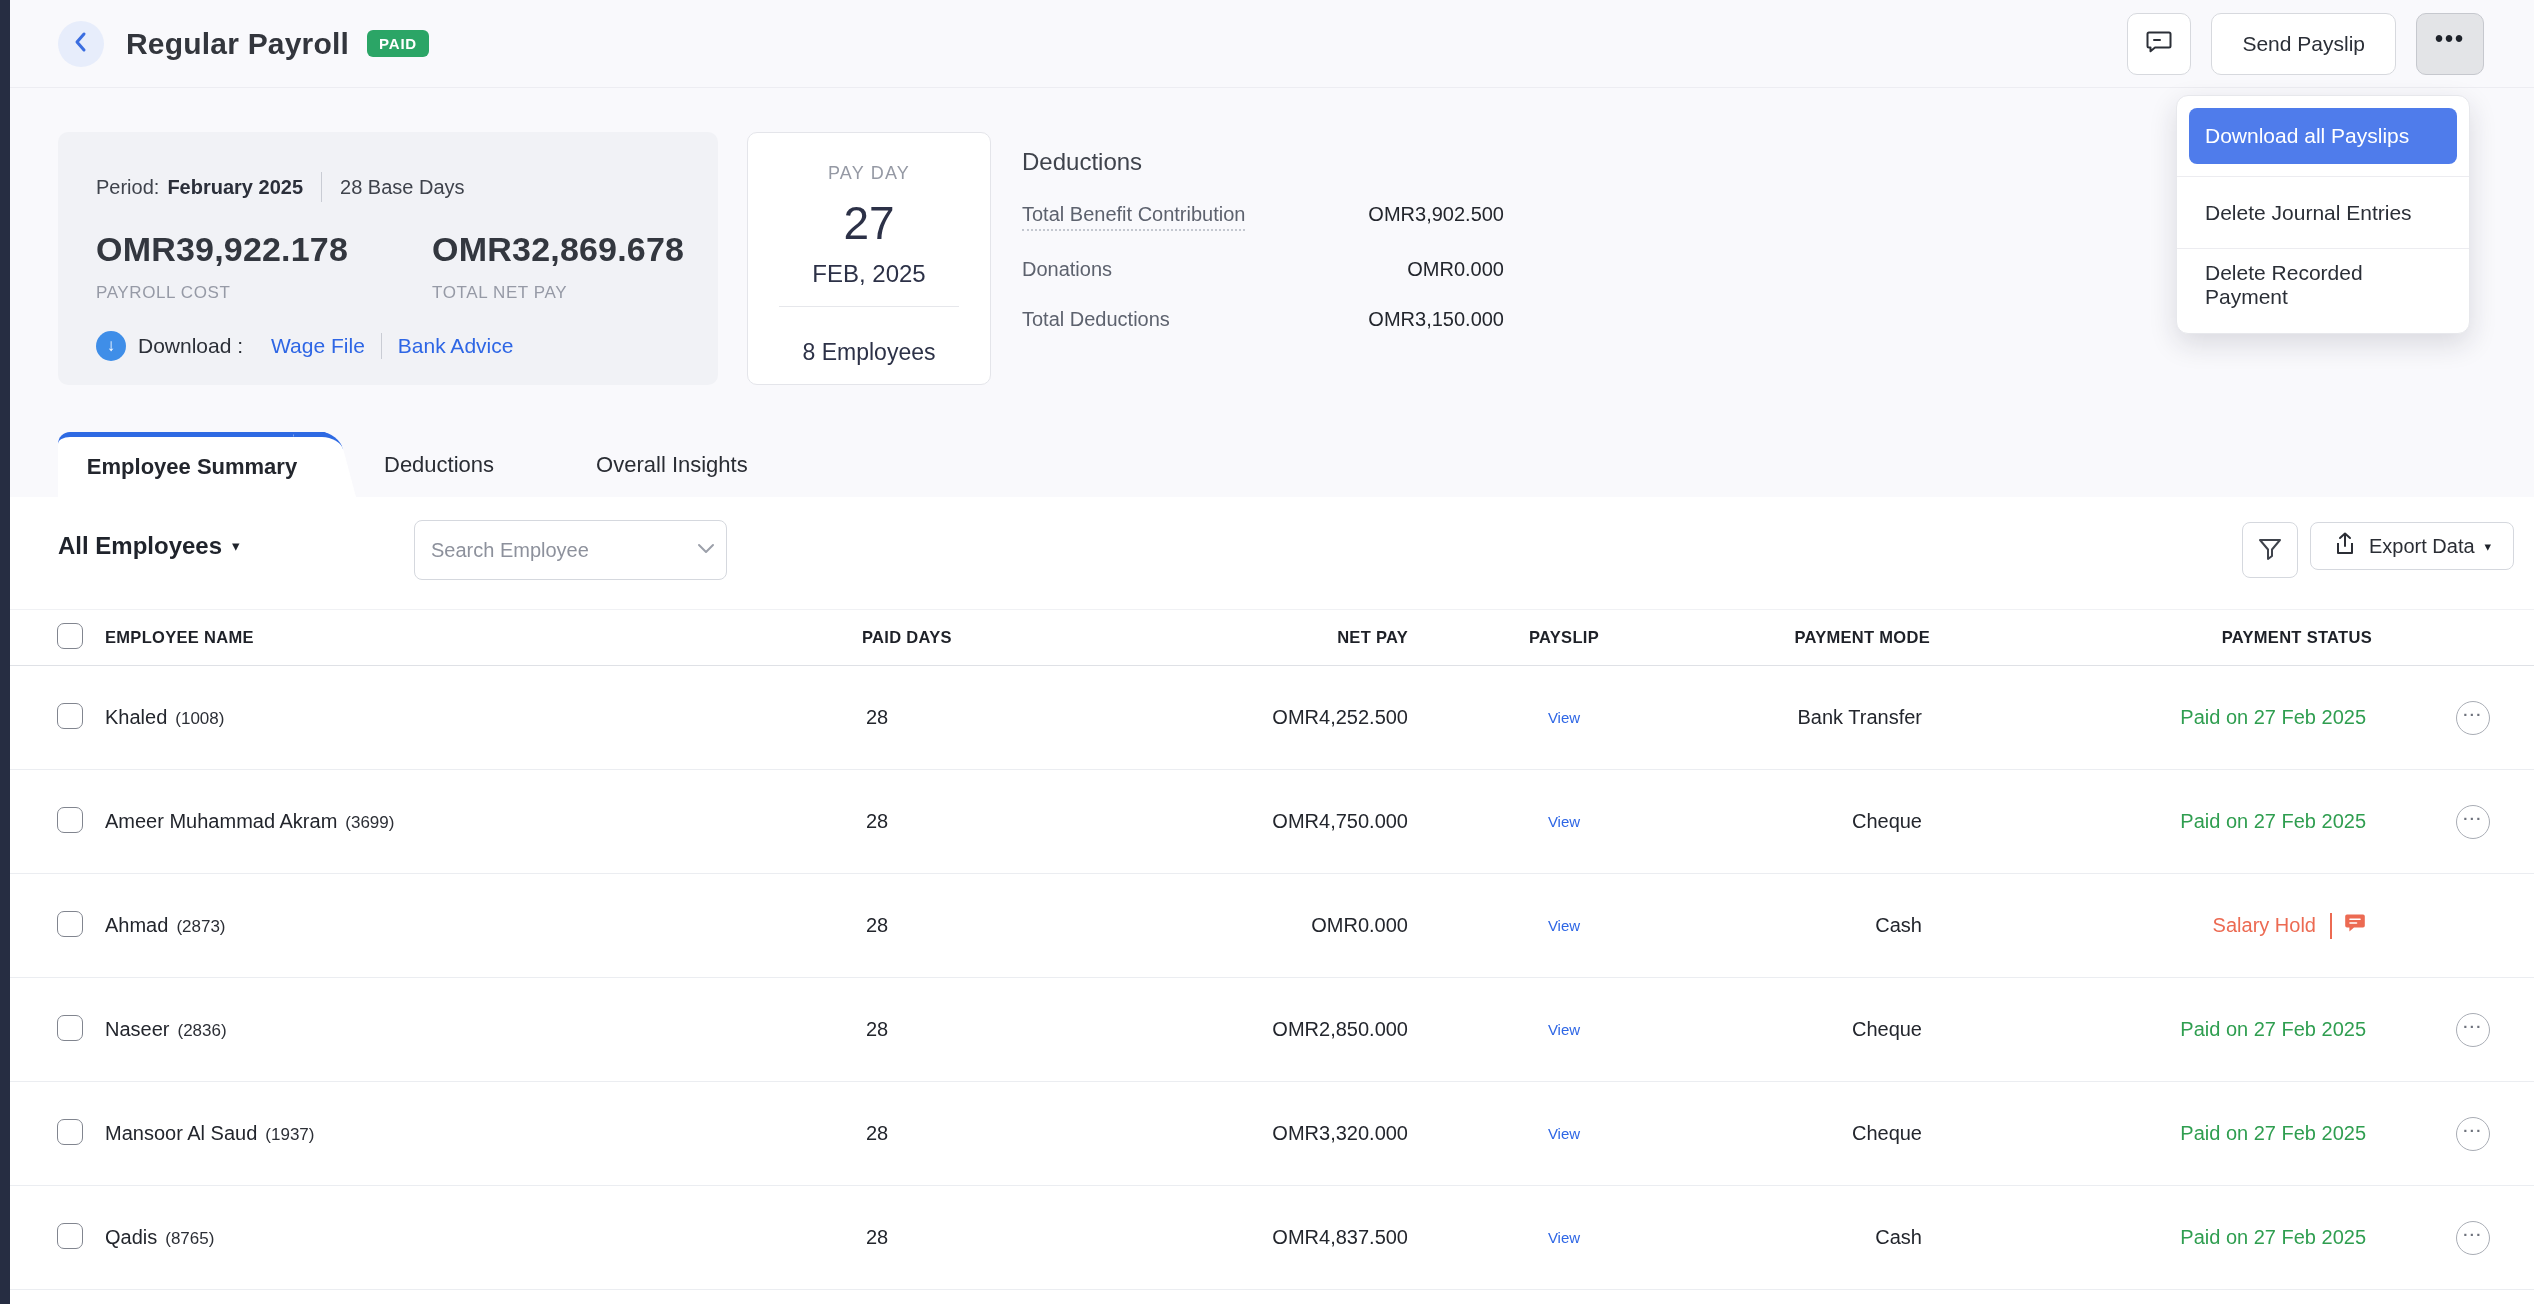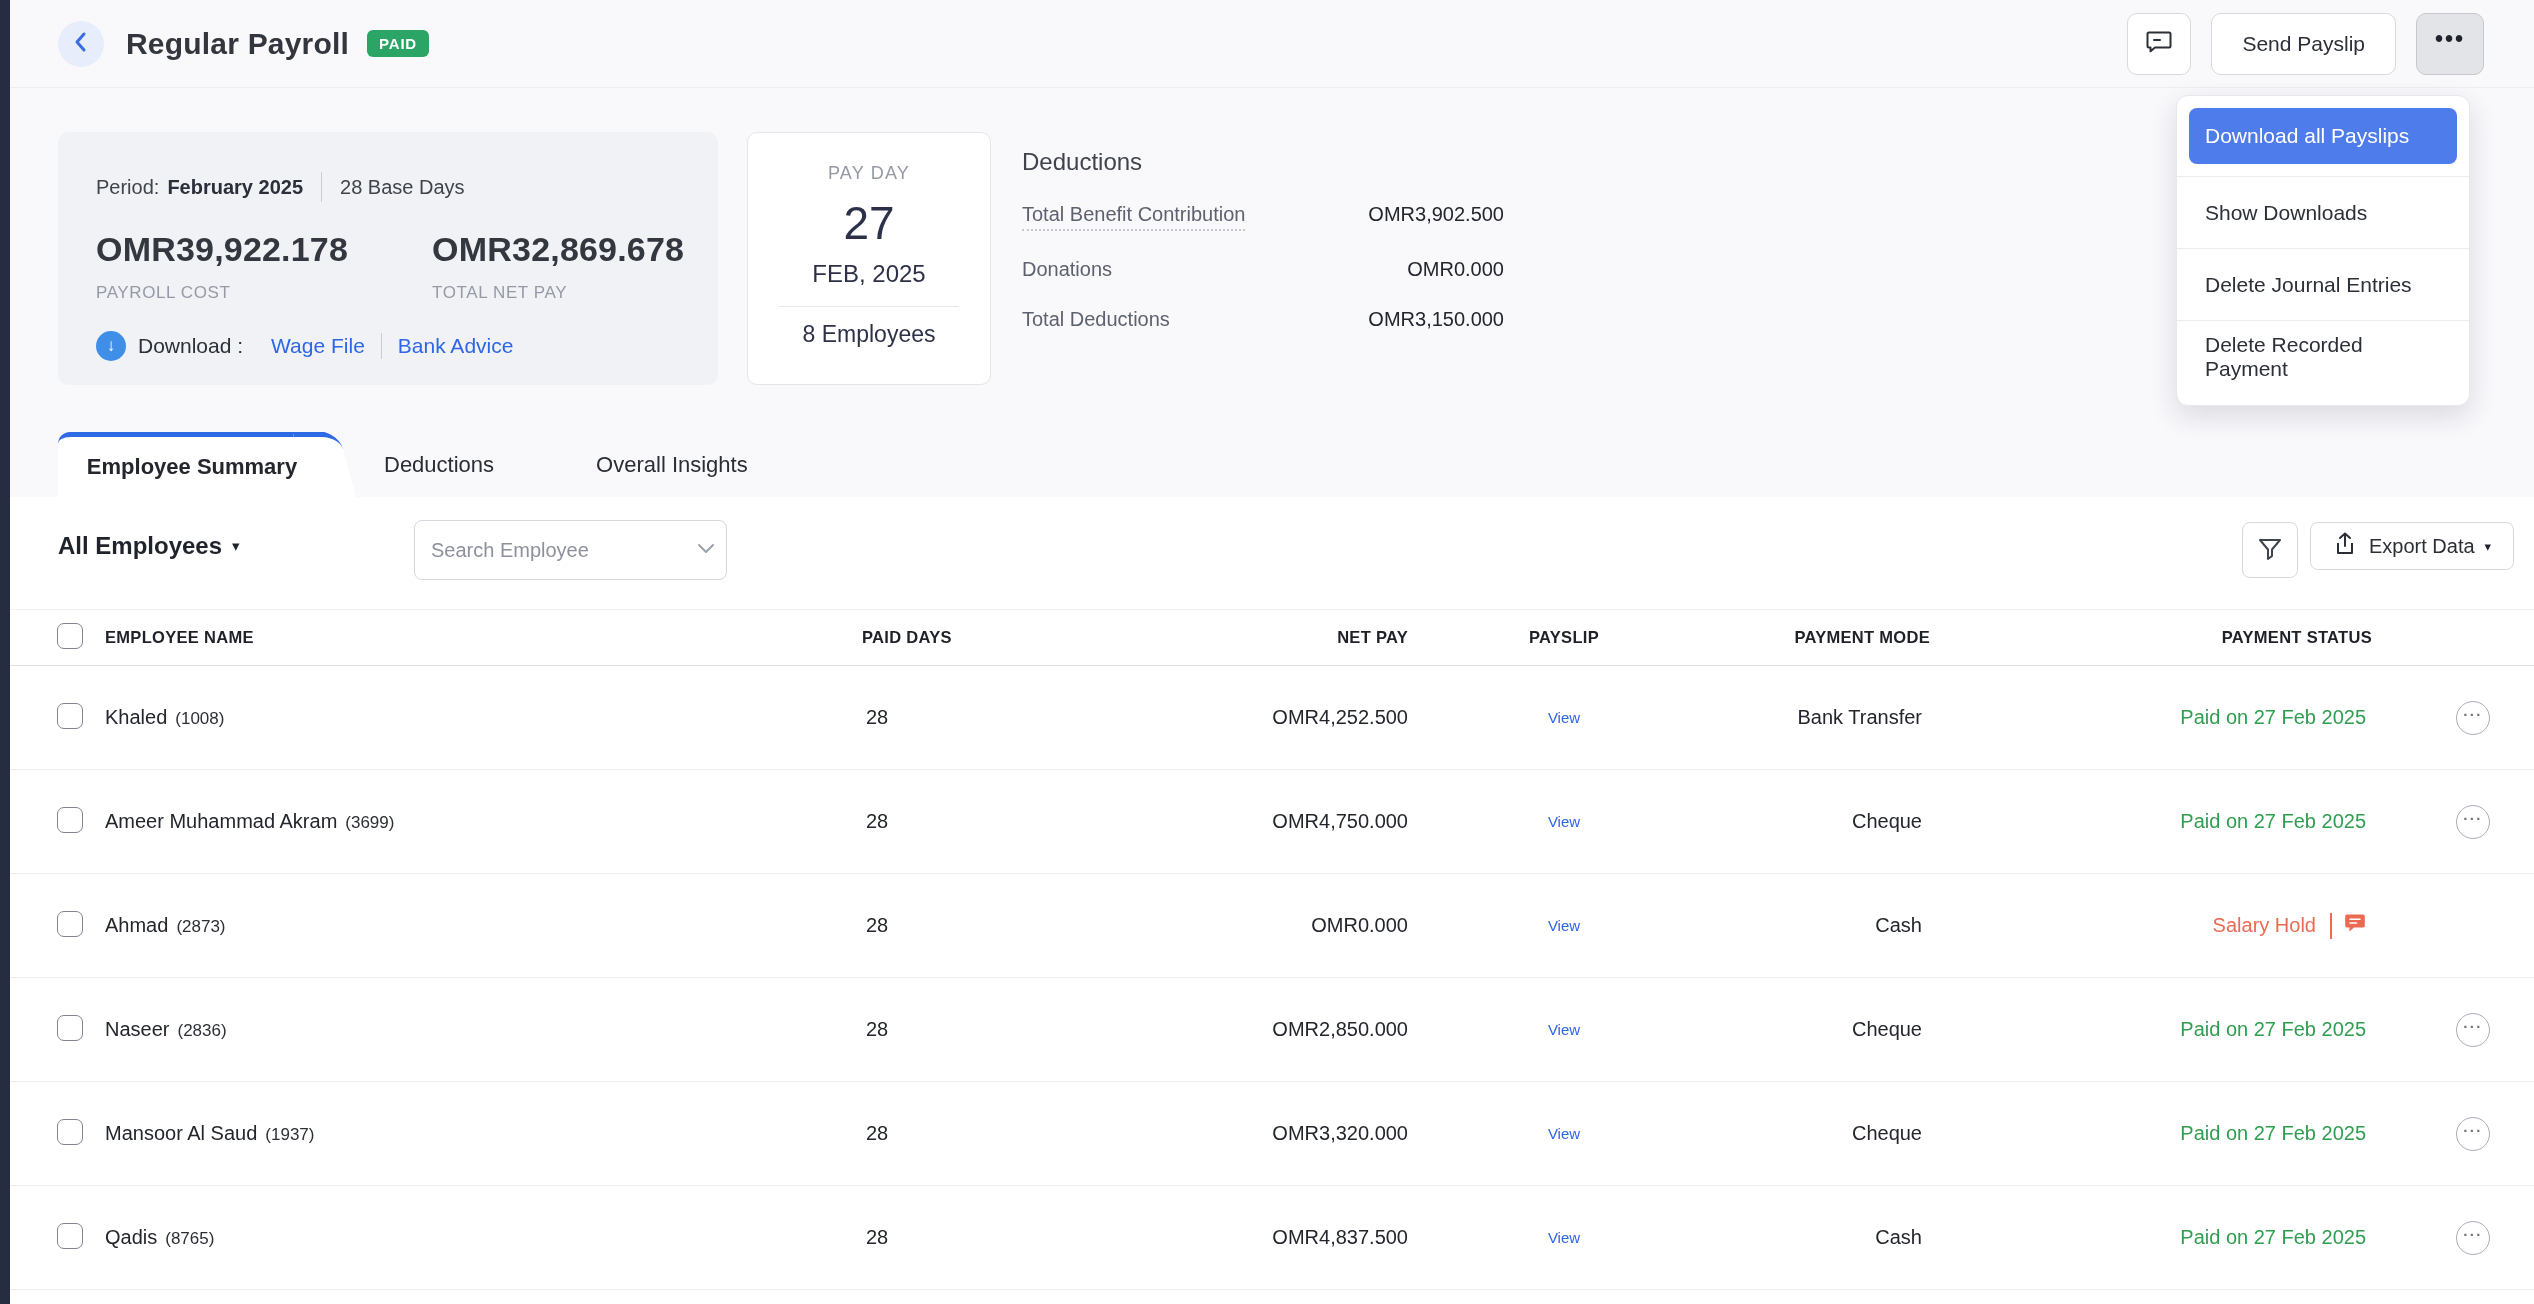--- a/index.html
+++ b/index.html
@@ -45,21 +45,21 @@
   .dl-label { color:#2b2f37; }
   .link { color:#2e66e5; text-decoration:none; cursor:pointer; }
   .dl-links { margin-left:28px; display:flex; align-items:center; }
   .dl-div { width:1px; height:26px; background:#c9ccd4; margin:0 16px; }
 
   .payday-card { position:absolute; left:747px; top:132px; width:244px; height:253px; background:#fff; border:1px solid #e4e5ea; border-radius:10px; display:flex; flex-direction:column; align-items:center; padding-top:30px; }
   .payday-label { font-size:18px; color:#9599a4; letter-spacing:1.2px; }
   .payday-day { font-size:46px; color:#2c3147; font-weight:500; margin-top:12px; }
   .payday-date { font-size:24px; color:#2c3147; margin-top:10px; }
   .payday-div { width:180px; height:1px; background:#e6e7eb; margin-top:18px; }
-  .payday-emp { font-size:23px; color:#2c3147; margin-top:14px; }
+  .payday-emp { font-size:23px; color:#2c3147; margin-top:32px; }
 
   .deductions-block { position:absolute; left:1022px; top:148px; width:482px; }
   .ded-title { font-size:24px; color:#3f434c; }
   .ded-row { display:flex; justify-content:space-between; align-items:baseline; margin-top:27px; }
   .ded-label { font-size:20px; color:#5d626e; }
   .ded-label.dotted { border-bottom:2px dotted #c3c7cf; padding-bottom:3px; }
   .ded-value { font-size:20px; color:#23262d; }
 
   
   .tabs { position:absolute; left:10px; top:432px; height:65px; width:2524px; display:flex; align-items:stretch; }
@@ -134,21 +134,20 @@
     </button>
     <button class="hbtn send-btn">Send Payslip</button>
     <button class="hbtn more-btn">
         <span>•••</span>
       </button>
   </div>
 
   <div class="menu">
     <div class="menu-item-hl">Download all Payslips</div>
     <div class="menu-div"></div>
-    <div class="menu-item">Show Downloads</div>
     <div class="menu-item">Delete Journal Entries</div>
     <div class="menu-item">Delete Recorded Payment</div>
   </div>
 
   <div class="summary-card">
     <div class="period-row">
       <span>Period:</span>
       <span class="period-value">February 2025</span>
       <span class="vdiv"></span>
       <span>28 Base Days</span>

